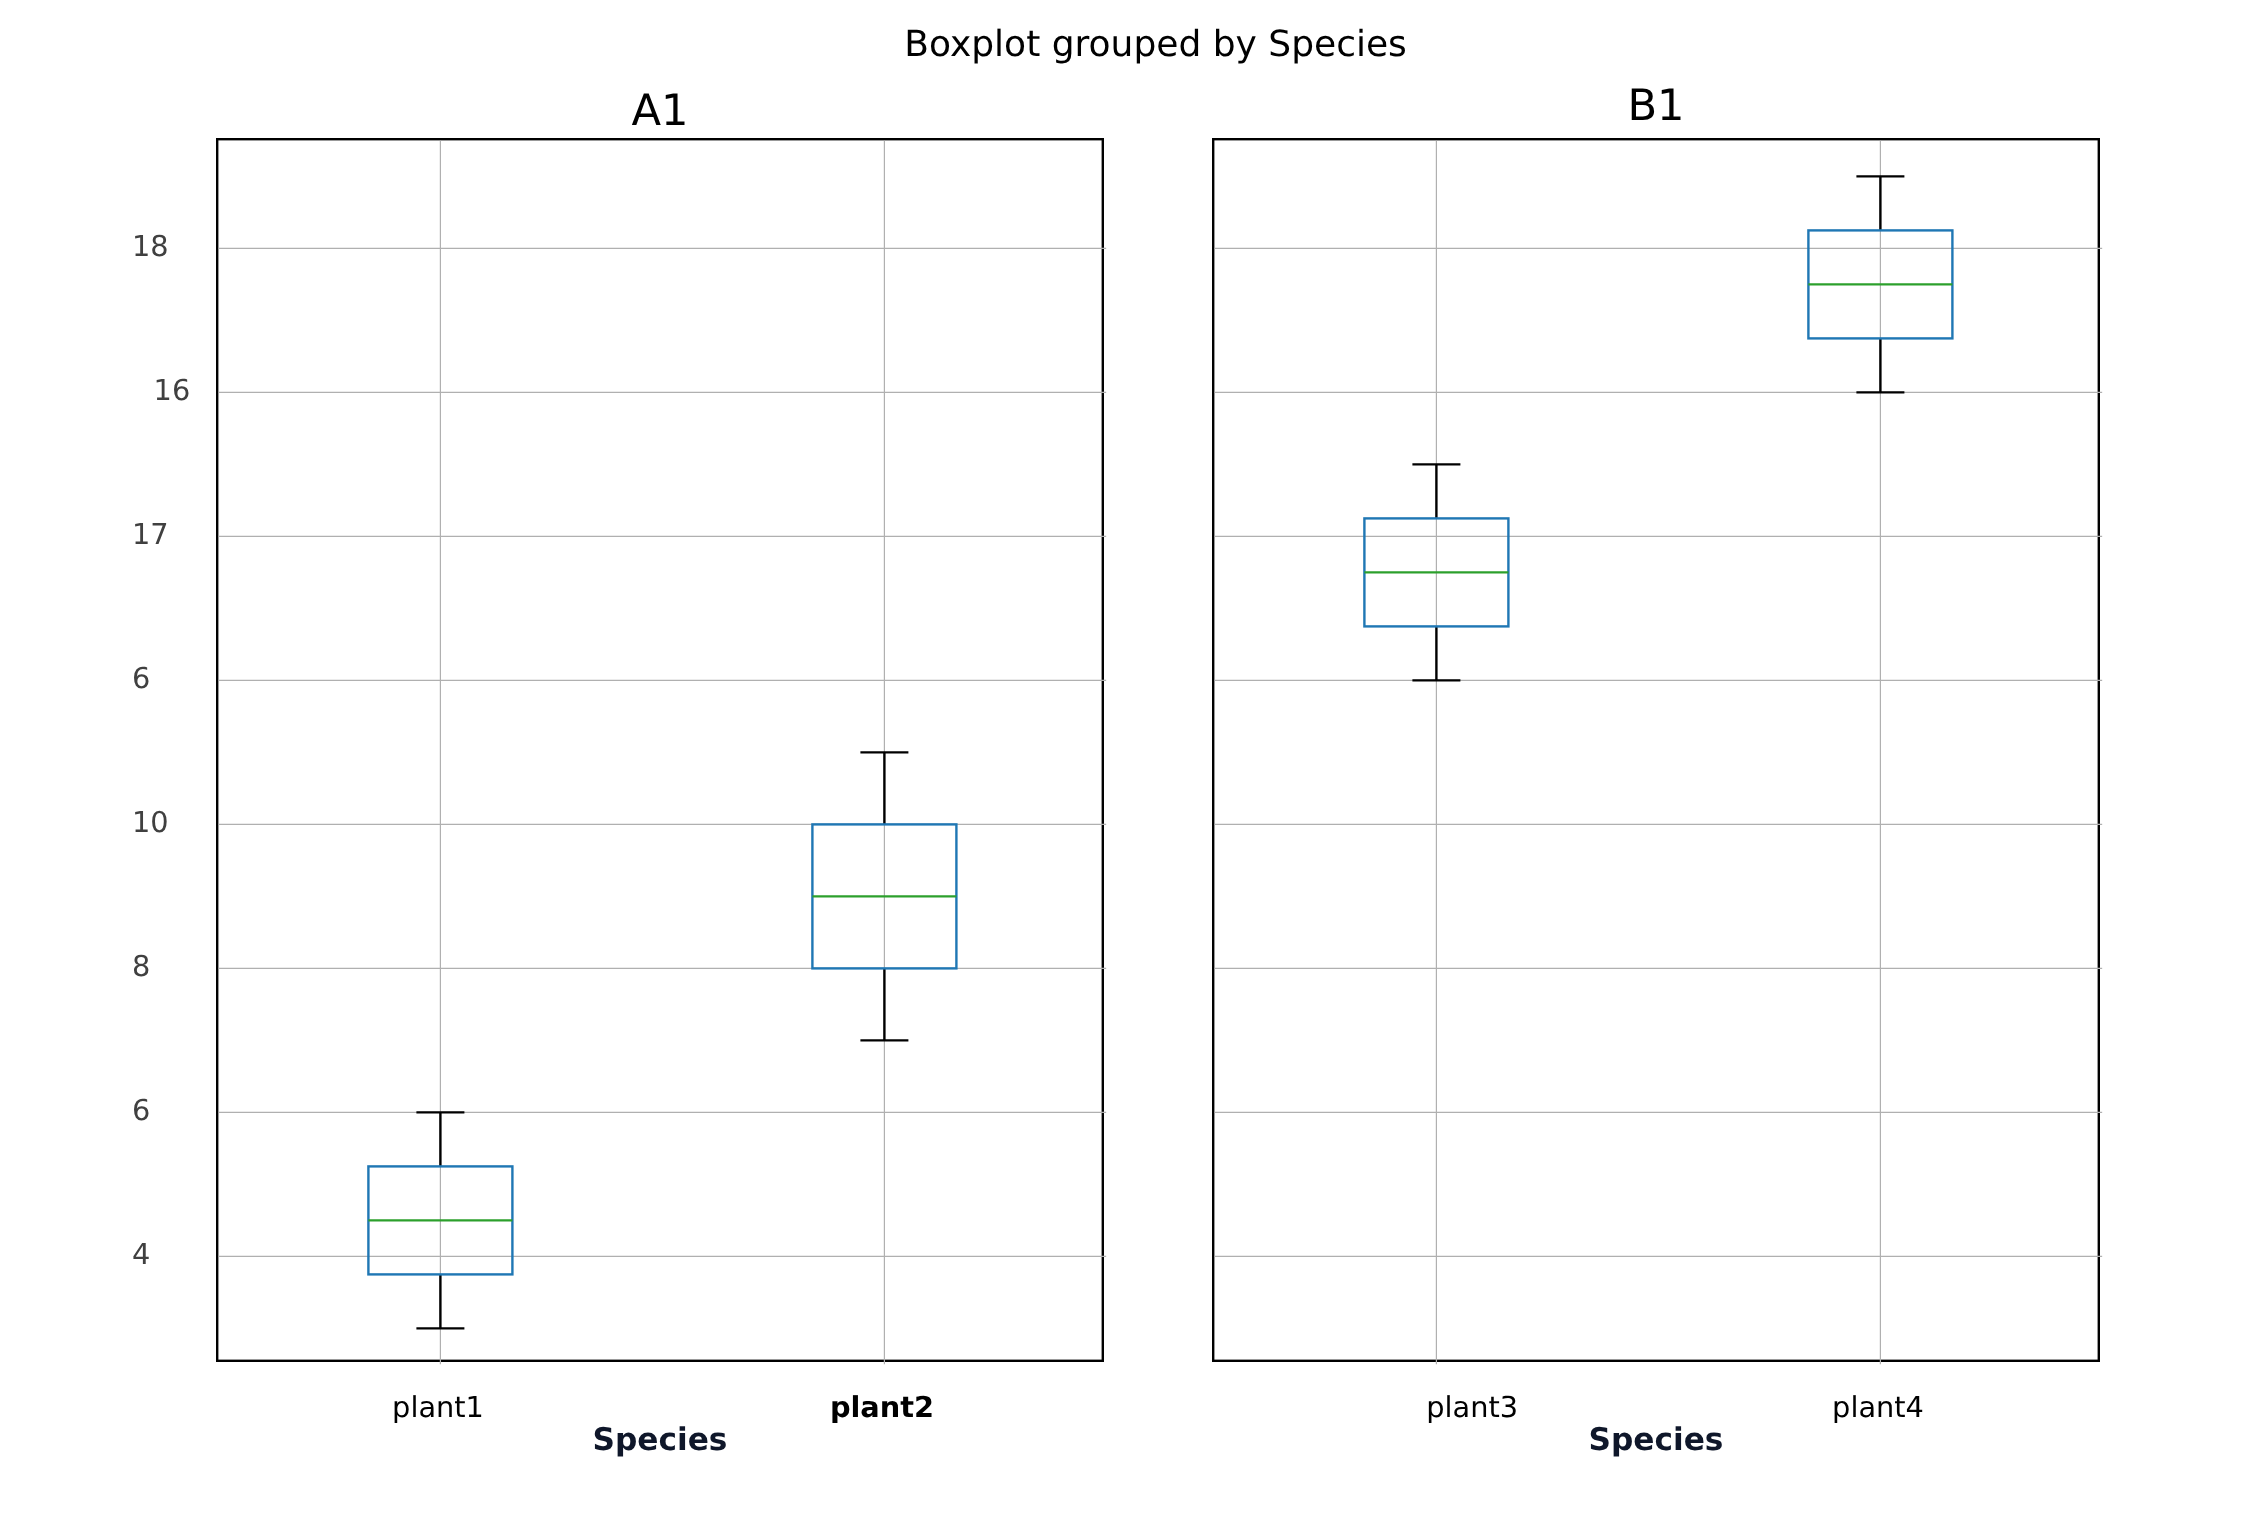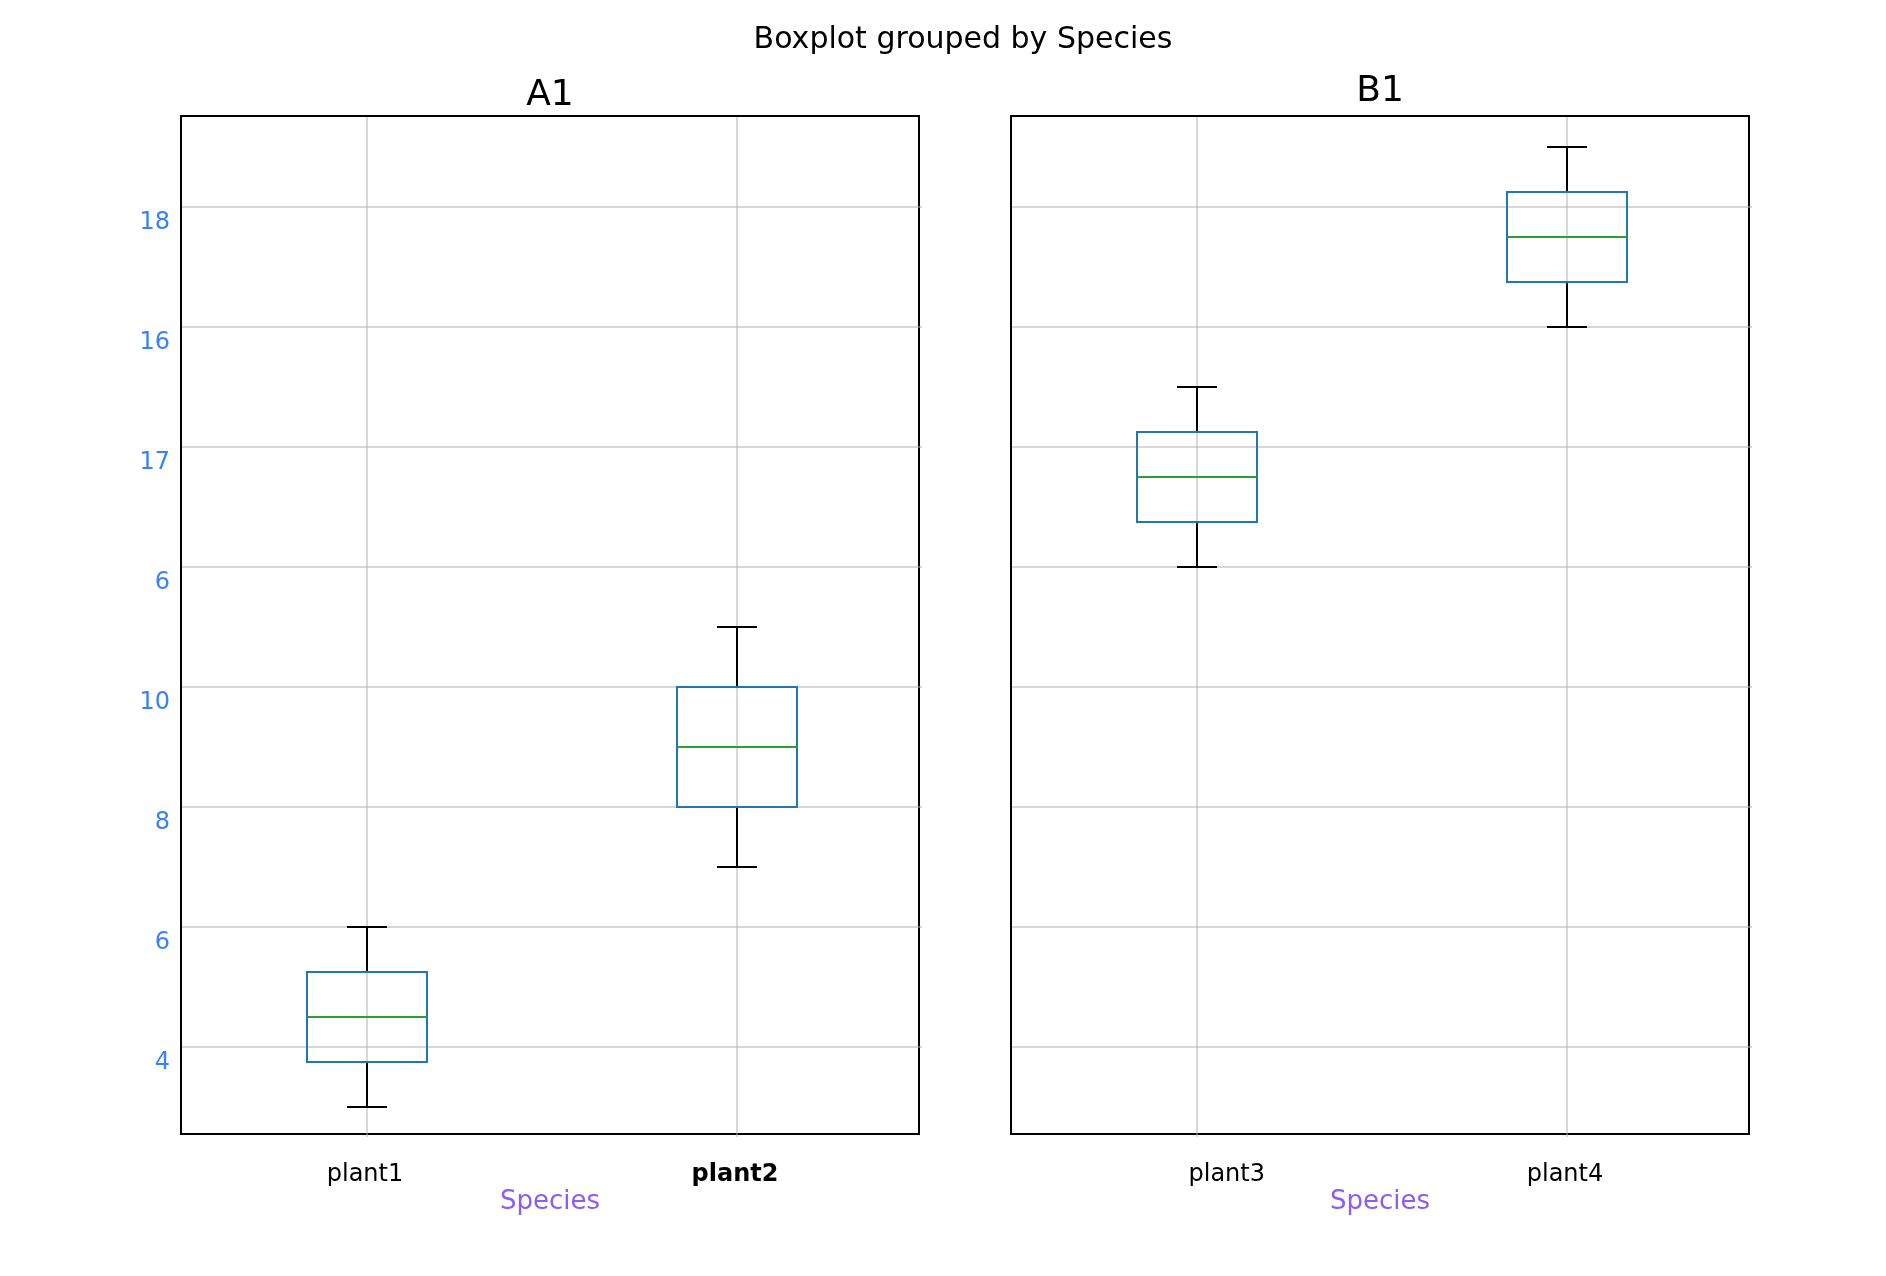--- a/index.html
+++ b/index.html
@@ -26,41 +26,41 @@
   .ax-title {
     position: absolute;
     text-align: center;
     font-size: 36px;
     color: #000;
   }
   .xlabel {
     position: absolute;
     text-align: center;
     font-size: 26px;
-    color: #8b5cf6;
+    color: #0f172a;
+    font-weight: bold;
   }
   .panel {
     position: absolute;
     border: 2px solid #000;
     box-sizing: border-box;
     background: #fff;
   }
   svg.plot {
     position: absolute;
     left: 0;
     top: 0;
   }
   .ytick-label {
     position: absolute;
     font-size: 24px;
-    color: #3b82f6;
-    text-align: right;
+    color: #404040;
+    text-align: left;
     width: 60px;
     transform: translateY(-50%);
-    margin-top: 16px;
   }
   .xtick-label {
     position: absolute;
     font-size: 24px;
     color: #000;
     text-align: center;
     transform: translateX(-50%);
     width: 140px;
     margin-top: 12px;
   }
@@ -129,21 +129,21 @@
       </svg>
   </div>
 
   <div id="yticks-a1">
       <div class="ytick-label" style="left: 110px; top: 1045px;">4</div>
       <div class="ytick-label" style="left: 110px; top: 925px;">6</div>
       <div class="ytick-label" style="left: 110px; top: 805px;">8</div>
       <div class="ytick-label" style="left: 110px; top: 685px;">10</div>
       <div class="ytick-label" style="left: 110px; top: 565px;">6</div>
       <div class="ytick-label" style="left: 110px; top: 445px;">17</div>
-      <div class="ytick-label" style="left: 110px; top: 325px;">16</div>
+      <div class="ytick-label" style="left: 128px; top: 325px;">16</div>
       <div class="ytick-label" style="left: 110px; top: 205px;">18</div>
     </div>
 
   <div id="xticks-a1">
       <div class="xtick-label" style="left: 365px; top: 1147px;">plant1</div>
       <div class="xtick-label" style="left: 735px; top: 1147px; font-weight: bold;">plant2</div>
     </div>
   <div id="xticks-b1">
       <div class="xtick-label" style="left: 1195px; top: 1147px; text-align: right;">plant3</div>
       <div class="xtick-label" style="left: 1565px; top: 1147px;">plant4</div>

